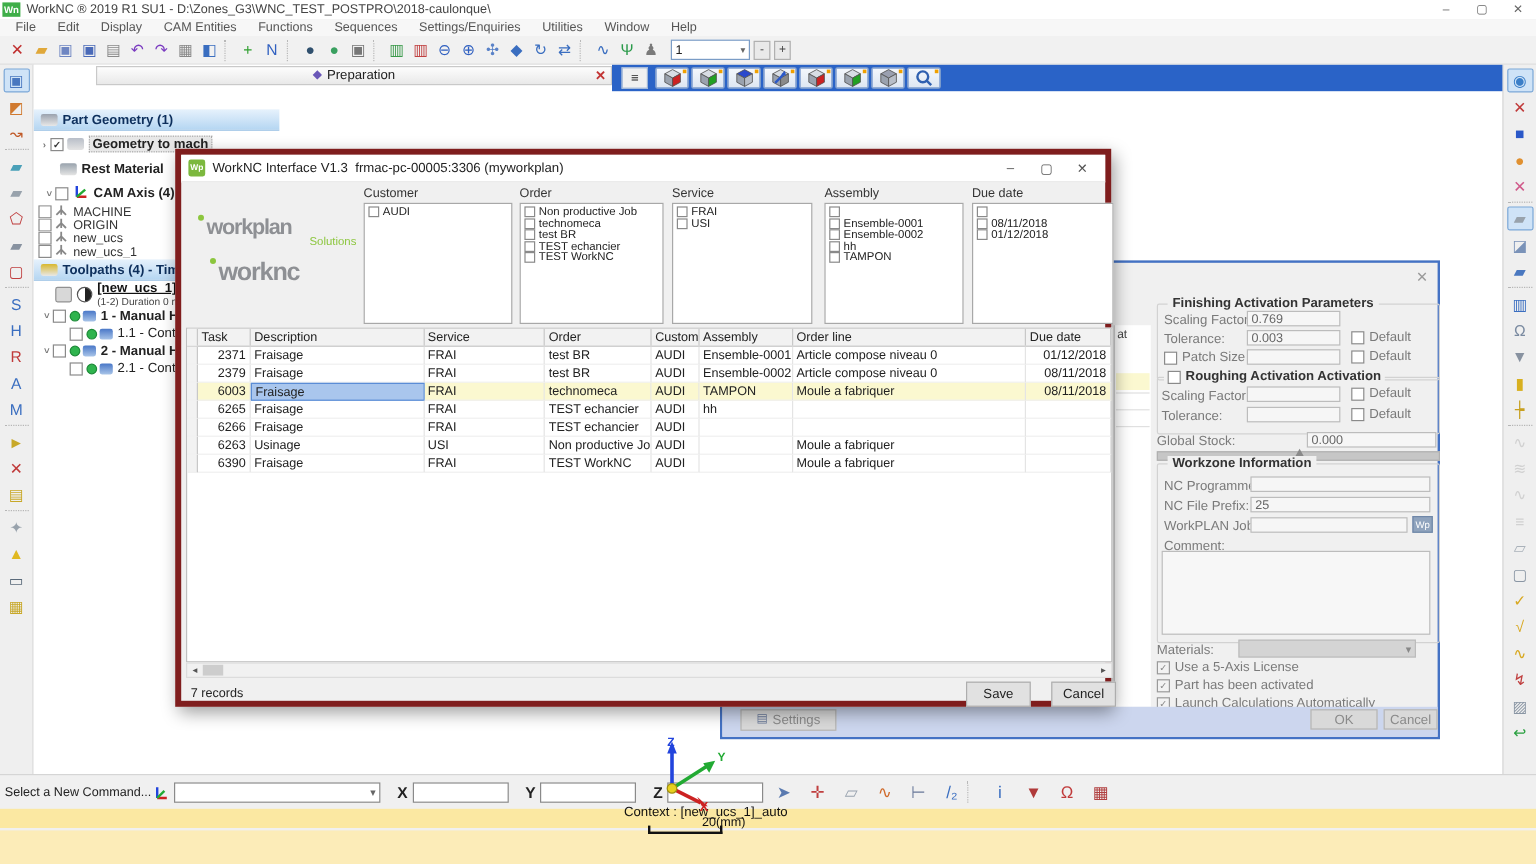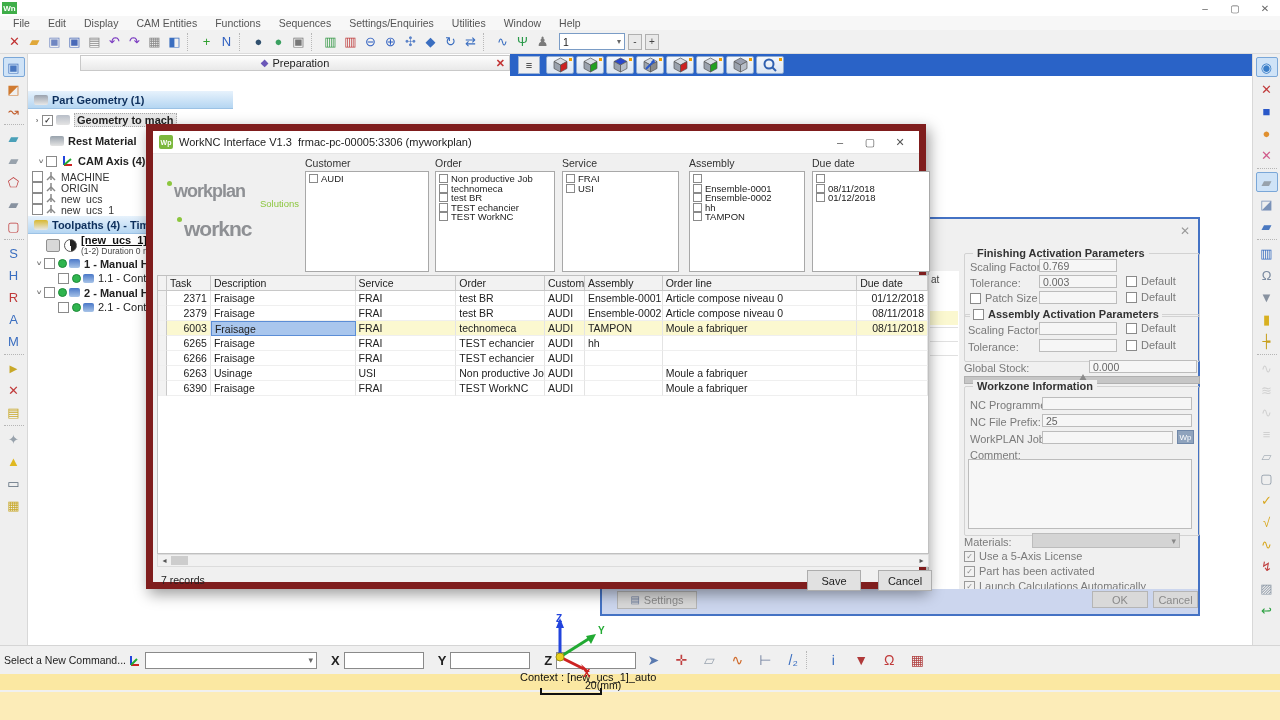--- a/index.html
+++ b/index.html
@@ -77,21 +77,21 @@
   .plabel{position:absolute;color:#7a7a7a;}
   .pfield{position:absolute;background:#f6f6f6;border:1px solid #bcbcbc;color:#666;font-size:10.5px;
           display:flex;align-items:center;padding:0 3px;box-sizing:border-box;}
   .dcb{position:absolute;display:flex;align-items:center;color:#7a7a7a;}
   .dcb .cb{margin-right:4px;}
   .cb.checked-dis{color:#8a8a8a;border-color:#9a9a9a;background:#f2f2f2;}
   .lavstrip{position:absolute;left:0px;bottom:0px;width:596px;height:25px;background:#ccd6ee;}
   .gbtn{position:absolute;background:#d9d9d9;border:1px solid #b5b5b5;color:#8a8a8a;display:flex;
         align-items:center;justify-content:center;font-size:11px;box-sizing:border-box;}
   .sliver{position:absolute;left:326px;top:52px;width:30px;height:318px;background:#fff;border-left:1px solid #c8c8c8;}
-  .dialog{left:146px;top:70px;width:780px;height:465px;background:#f0f0f0;border:7px solid #7f1d1d;
+  .dialog{left:146px;top:70px;width:780px;height:465px;background:#f0f0f0;border:5px solid #7f1d1d;
           box-shadow:3px 5px 14px rgba(0,0,0,.4);box-sizing:border-box;z-index:3;padding-left:22px;}
   .dlg-titlebar{position:absolute;left:0;top:0;width:100%;height:22px;background:#fff;display:flex;align-items:center;border-bottom:1px solid #e6e6e6;}
   .dlg-appicon{width:14px;height:14px;background:#7cb83e;color:#fff;font-size:7px;font-weight:bold;display:flex;
                align-items:center;justify-content:center;margin:0 6px;border-radius:2px;}
   .dlg-title{font-size:11px;color:#222;white-space:pre;}
   .dlg-ctl{position:absolute;right:4px;top:0;height:22px;display:flex;}
   .dlg-btnwin{width:30px;height:22px;display:flex;align-items:center;justify-content:center;color:#555;font-size:11px;}
   .logo{position:absolute;left:14px;top:50px;width:150px;}
   .logo1{font-size:18px;font-weight:bold;color:#8e9094;letter-spacing:-1px;}
   .logo1:before,.logo3:before{content:"";display:inline-block;width:5px;height:5px;border-radius:50%;background:#8cc63e;margin-right:2px;vertical-align:top;}
@@ -134,20 +134,21 @@
   .ystrip2{left:0;top:692px;width:1280px;height:28px;background:#fcecb8;}
   .glyph{display:inline-block;line-height:1;}
 </style>
 </head>
 <body>
 
 <div id="screen">
 
   <div class="a titlebar">
     <span class="appicon">Wn</span>
+    <span class="wtitle">WorkNC ® 2019 R1 SU1 - D:\Zones_G3\WNC_TEST_POSTPRO\2018-caulonque\</span>
     <div class="winctl">
       <span class="winbtn">–</span>
       <span class="winbtn">▢</span>
       <span class="winbtn">✕</span>
     </div>
   </div>
 
   <div class="a menubar" id="menubar">
       <span class="menu-item">File</span>
       <span class="menu-item">Edit</span>
@@ -630,21 +631,21 @@
         </div>
       <div class="pfield" style="left:437px;top:72px;width:78px;height:13px;"></div>
       <div class="dcb" style="left:524px;top:72px;">
           <span class="cb"></span>
           <span>Default</span>
         </div>
 
       <div class="group" style="left:362px;top:95px;width:234px;height:46px;"></div>
       <div class="dcb" style="left:368px;top:89px;background:#f0f0f0;padding:0 3px;font-weight:bold;color:#333;">
         <span class="cb"></span>
-          <span>Assembly Activation Parameters</span>
+          <span>Roughing Activation Activation</span>
         </div>
       <span class="plabel" style="left:366px;top:105px;">Scaling Factor:</span>
       <div class="pfield" style="left:437px;top:103px;width:78px;height:13px;"></div>
       <div class="dcb" style="left:524px;top:103px;">
           <span class="cb"></span>
           <span>Default</span>
         </div>
       <span class="plabel" style="left:366px;top:122px;">Tolerance:</span>
       <div class="pfield" style="left:437px;top:120px;width:78px;height:13px;"></div>
       <div class="dcb" style="left:524px;top:120px;">

